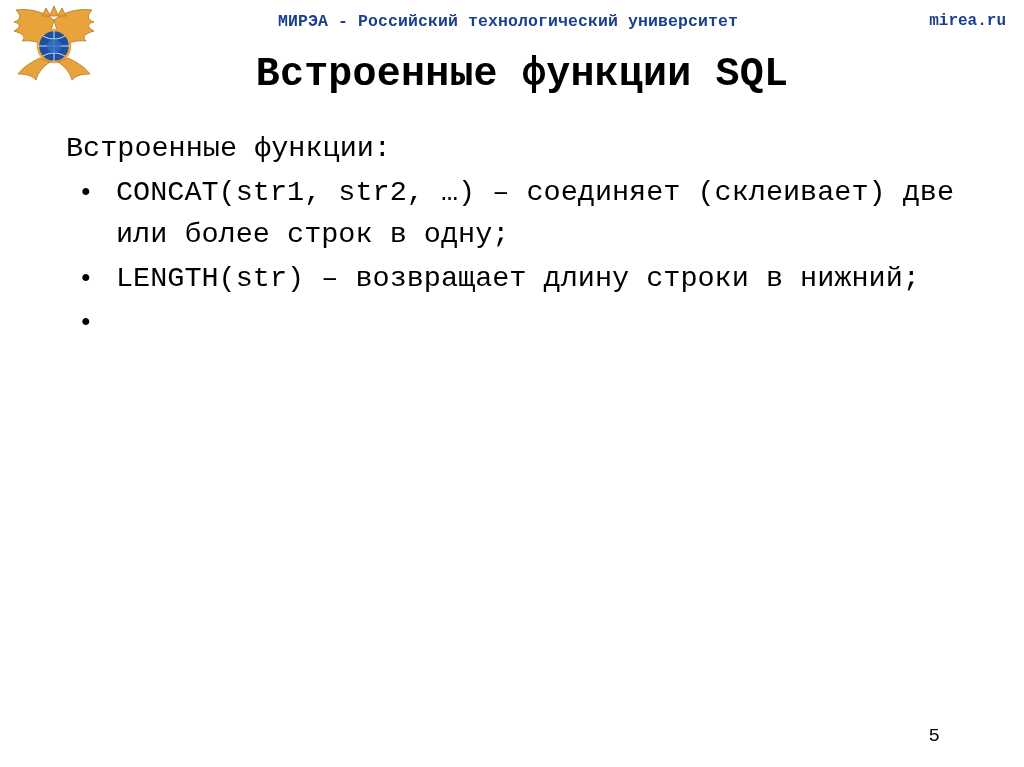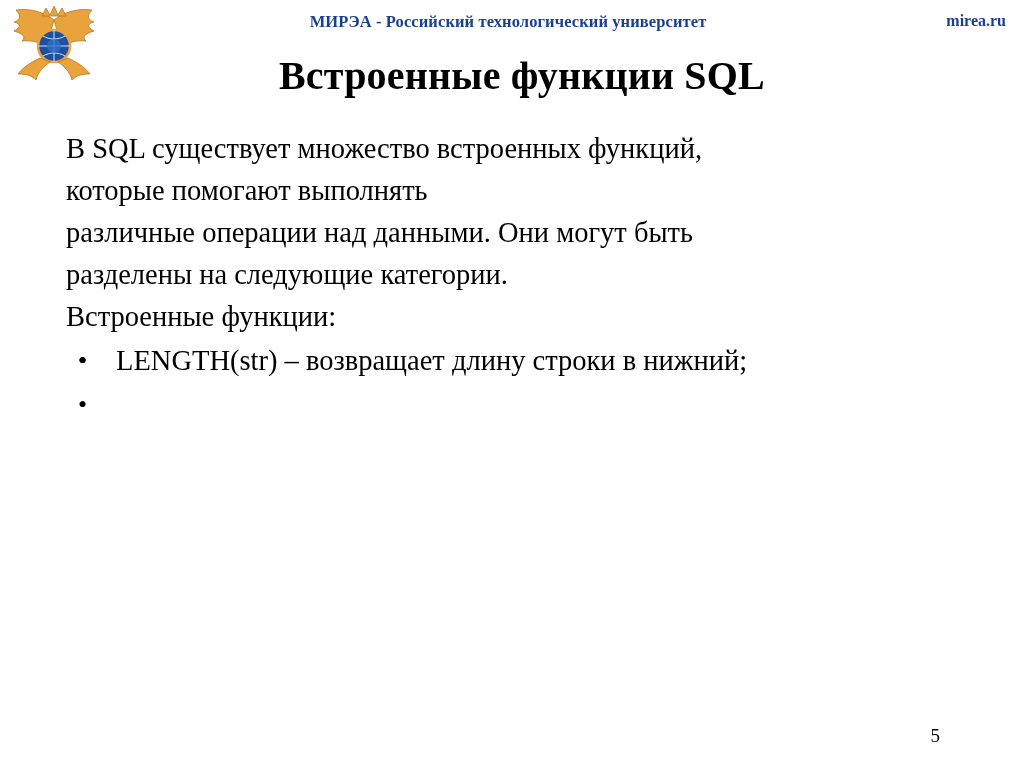--- a/index.html
+++ b/index.html
@@ -5,21 +5,21 @@
   html, body {
     margin: 0;
     padding: 0;
     background: #ffffff;
   }
   .slide {
     position: relative;
     width: 1024px;
     height: 767px;
     background: #ffffff;
-    font-family: Liberation Serif, serif;
+    font-family: Liberation Mono, monospace;
     color: #000000;
     overflow: hidden;
   }
 
   
   .header {
     position: absolute;
     top: 0;
     left: 0;
     width: 1024px;
@@ -141,29 +141,26 @@
       <g fill="#e8a33d" stroke="#b5761c" stroke-width="0.8">
         <path d="M30 54 C22 58 14 62 8 70 C18 70 22 72 26 76 C28 68 34 62 40 58 Z"></path>
         <path d="M58 54 C66 58 74 62 80 70 C70 70 66 72 62 76 C60 68 54 62 48 58 Z"></path>
       </g>
     </svg>
   </div>
 
   <div class="title">Встроенные функции SQL</div>
 
   <div class="body-block">
-    <div class="para">В SQL существует множество встроенных функций,
-которые помогают выполнять
-различные операции над данными. Они могут быть
-разделены на следующие категории.</div>
     <div class="para">Встроенные функции:</div>
 
     <ul class="bullets">
       <li class="bullet">
         <span class="dot">•</span>
+        <span>CONCAT(str1, str2, …) – соединяет (склеивает) две или более строк в одну;</span>
       </li>
       <li class="bullet">
         <span class="dot">•</span>
         <span>LENGTH(str) – возвращает длину строки в нижний;</span>
       </li>
       <li class="bullet">
         <span class="dot">•</span>
       </li>
     </ul>
   </div>

